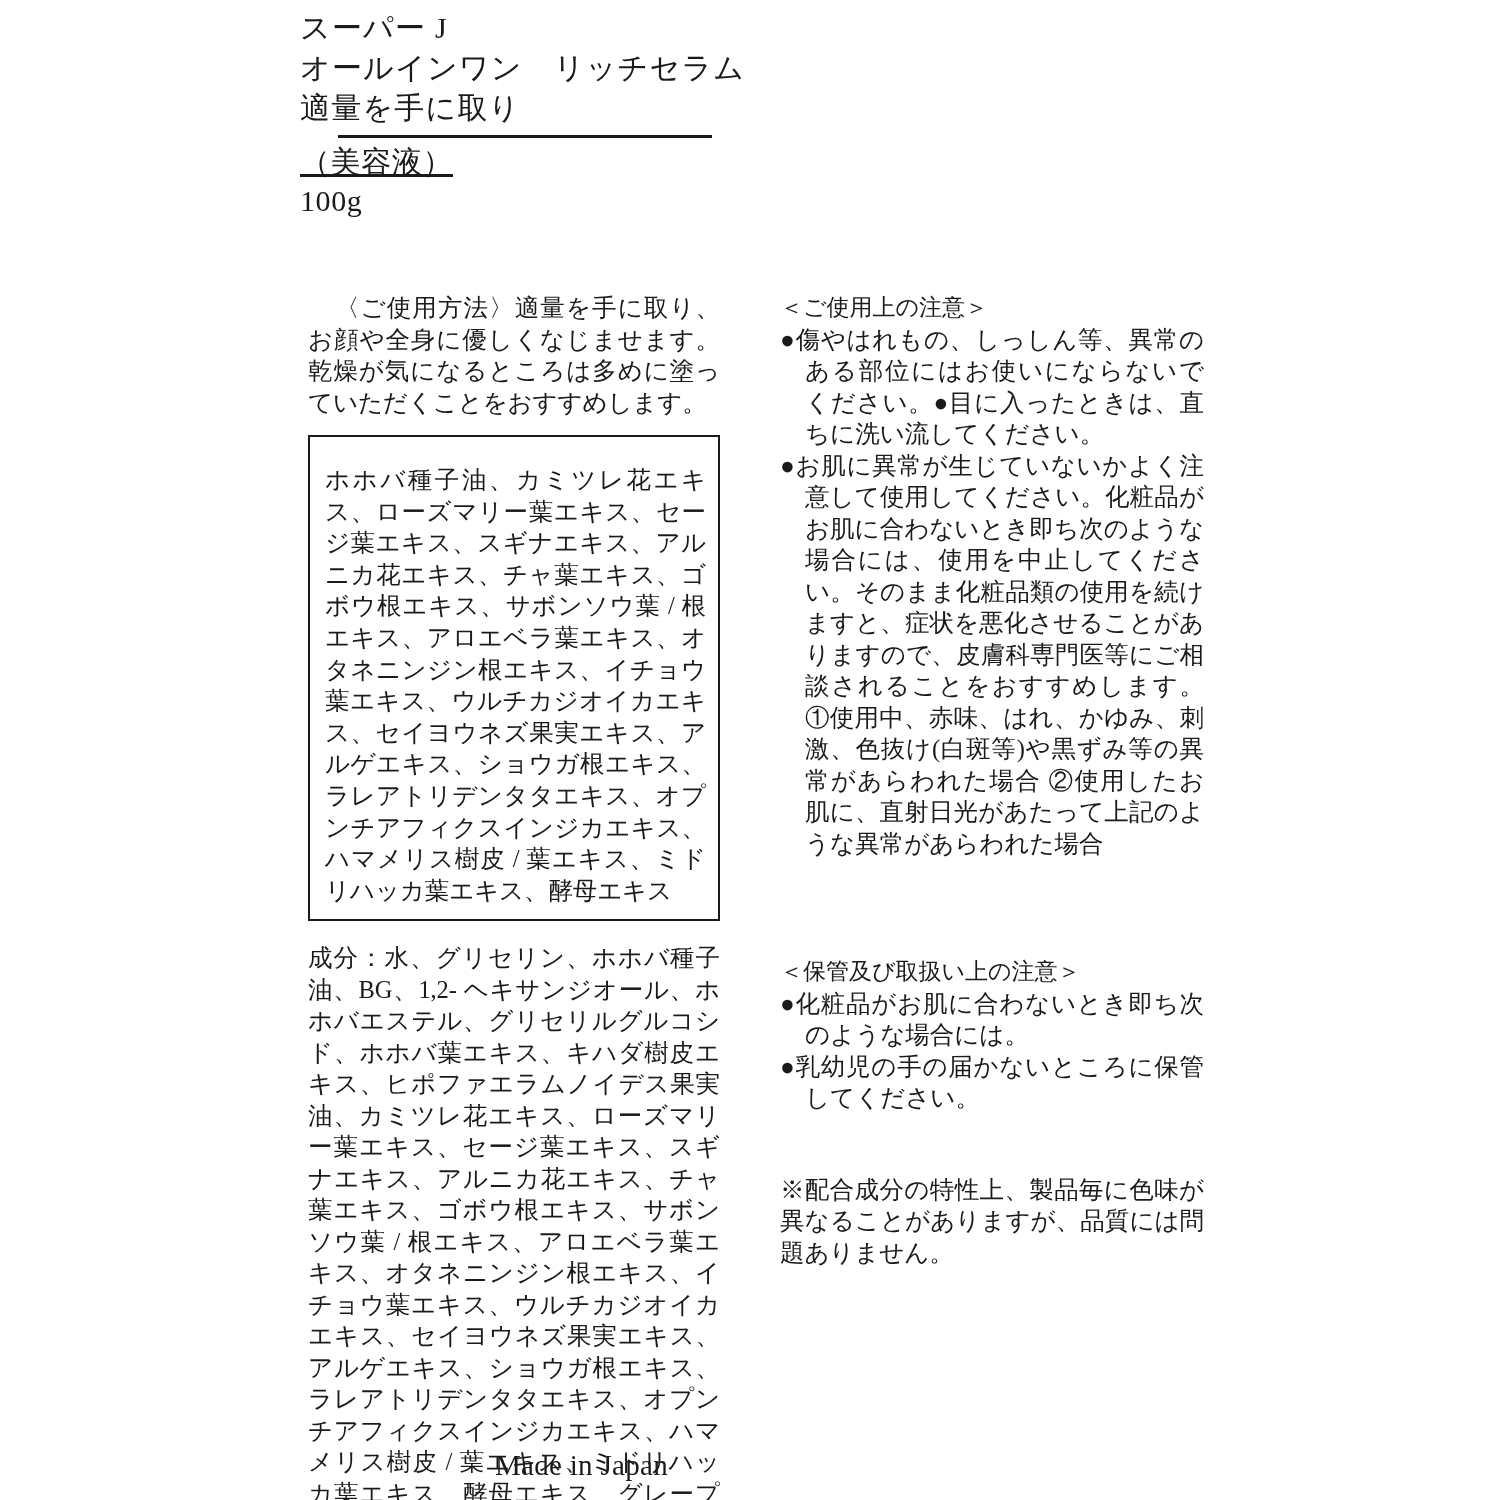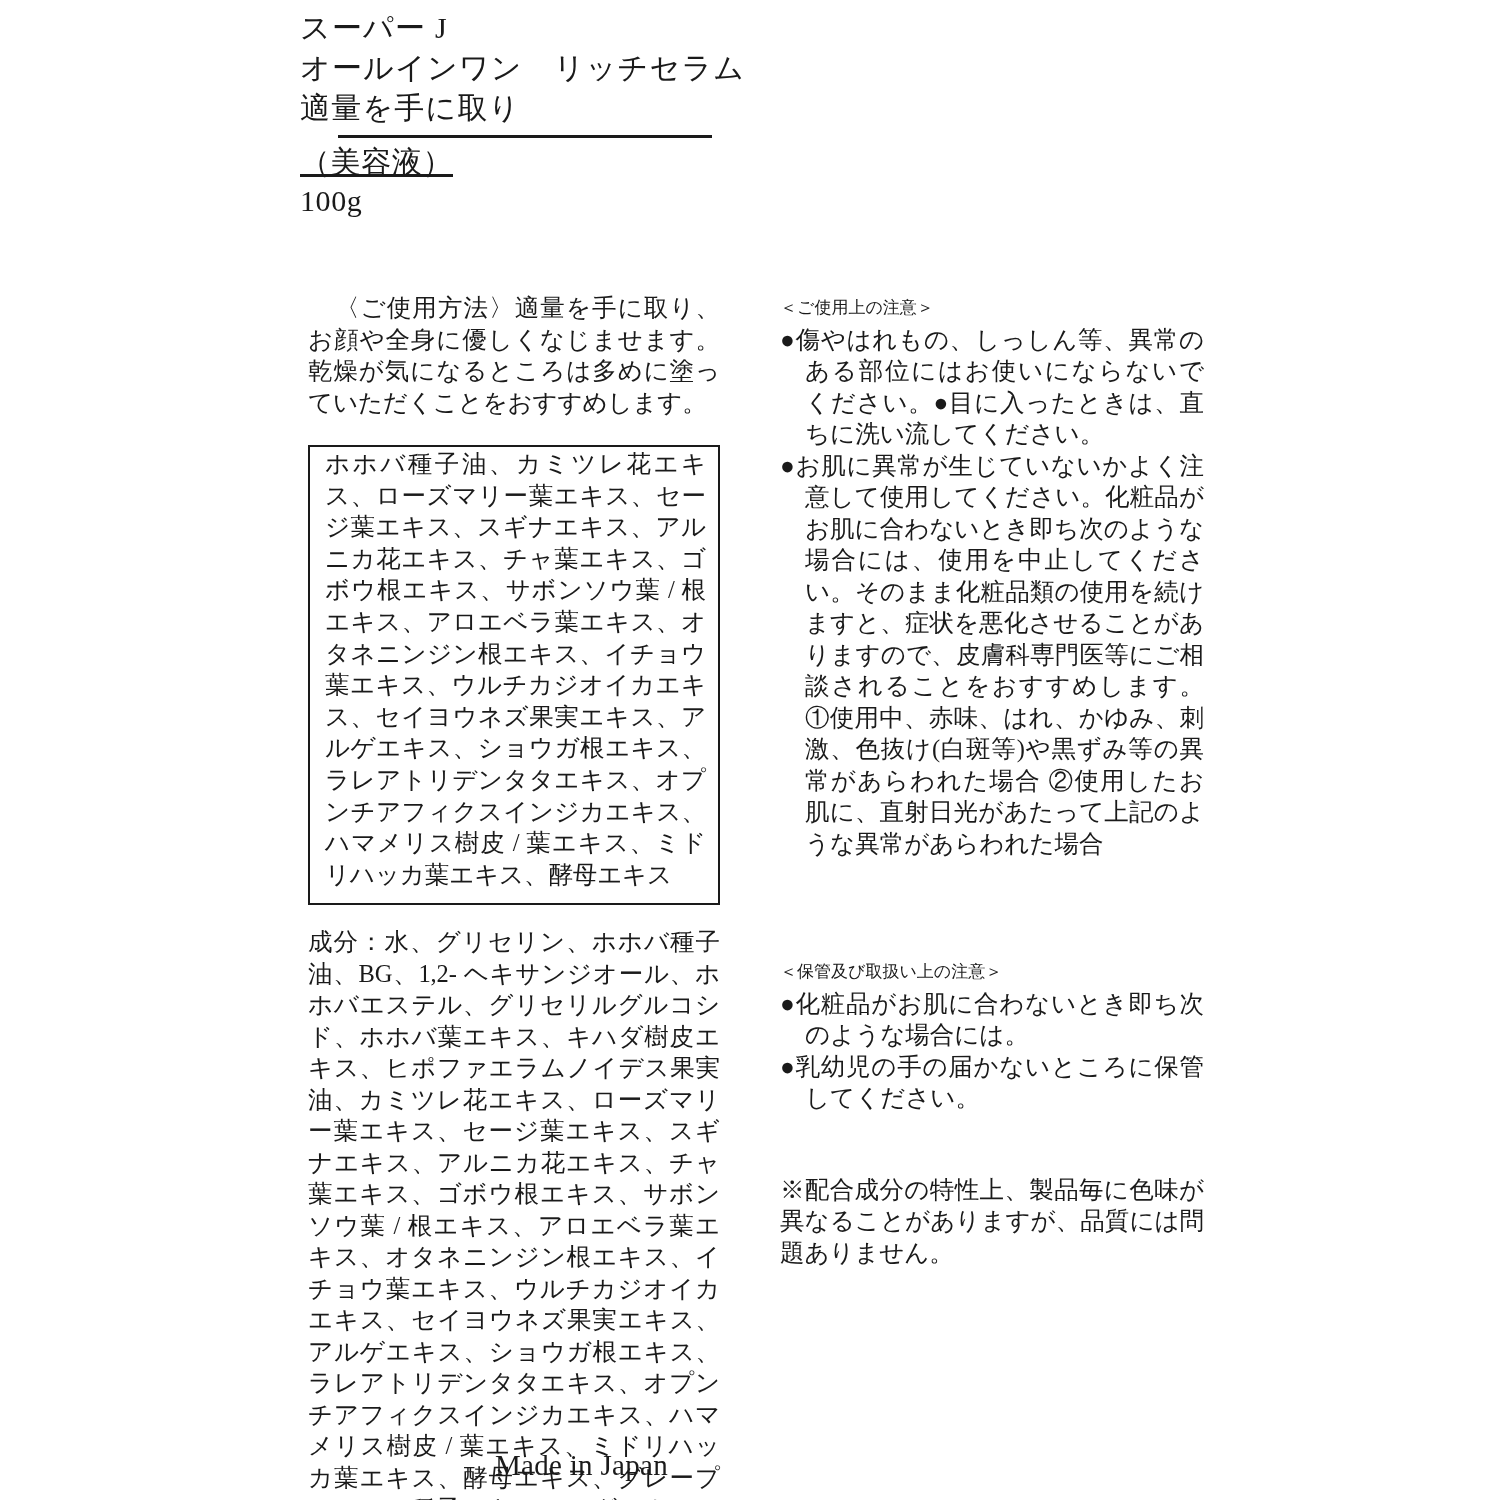--- a/index.html
+++ b/index.html
@@ -79,39 +79,39 @@
     word-break: break-all;
     margin: 0;
   }
 
   .usage-block {
     text-indent: 1.1em;
   }
 
   
   .ingredient-box {
-    margin-top: 27px;
+    margin-top: 17px;
     border: 2.5px solid #1a1a1a;
-    padding: 1px 12px 13px 15px;
+    padding: 27px 12px 13px 15px;
     box-sizing: border-box;
     width: 412px;
   }
   .ingredient-box .body-text {
     font-size: 24.5px;
     line-height: 31.6px;
   }
 
   
   .ingredients-full {
     margin-top: 21px;
   }
 
   
   .section-heading {
-    font-size: 17px;
+    font-size: 23px;
     line-height: 31.5px;
     margin: 0;
   }
   .bullet-item {
     font-size: 24.5px;
     line-height: 31.5px;
     text-align: justify;
     text-justify: inter-character;
     word-break: break-all;
     margin: 0;

